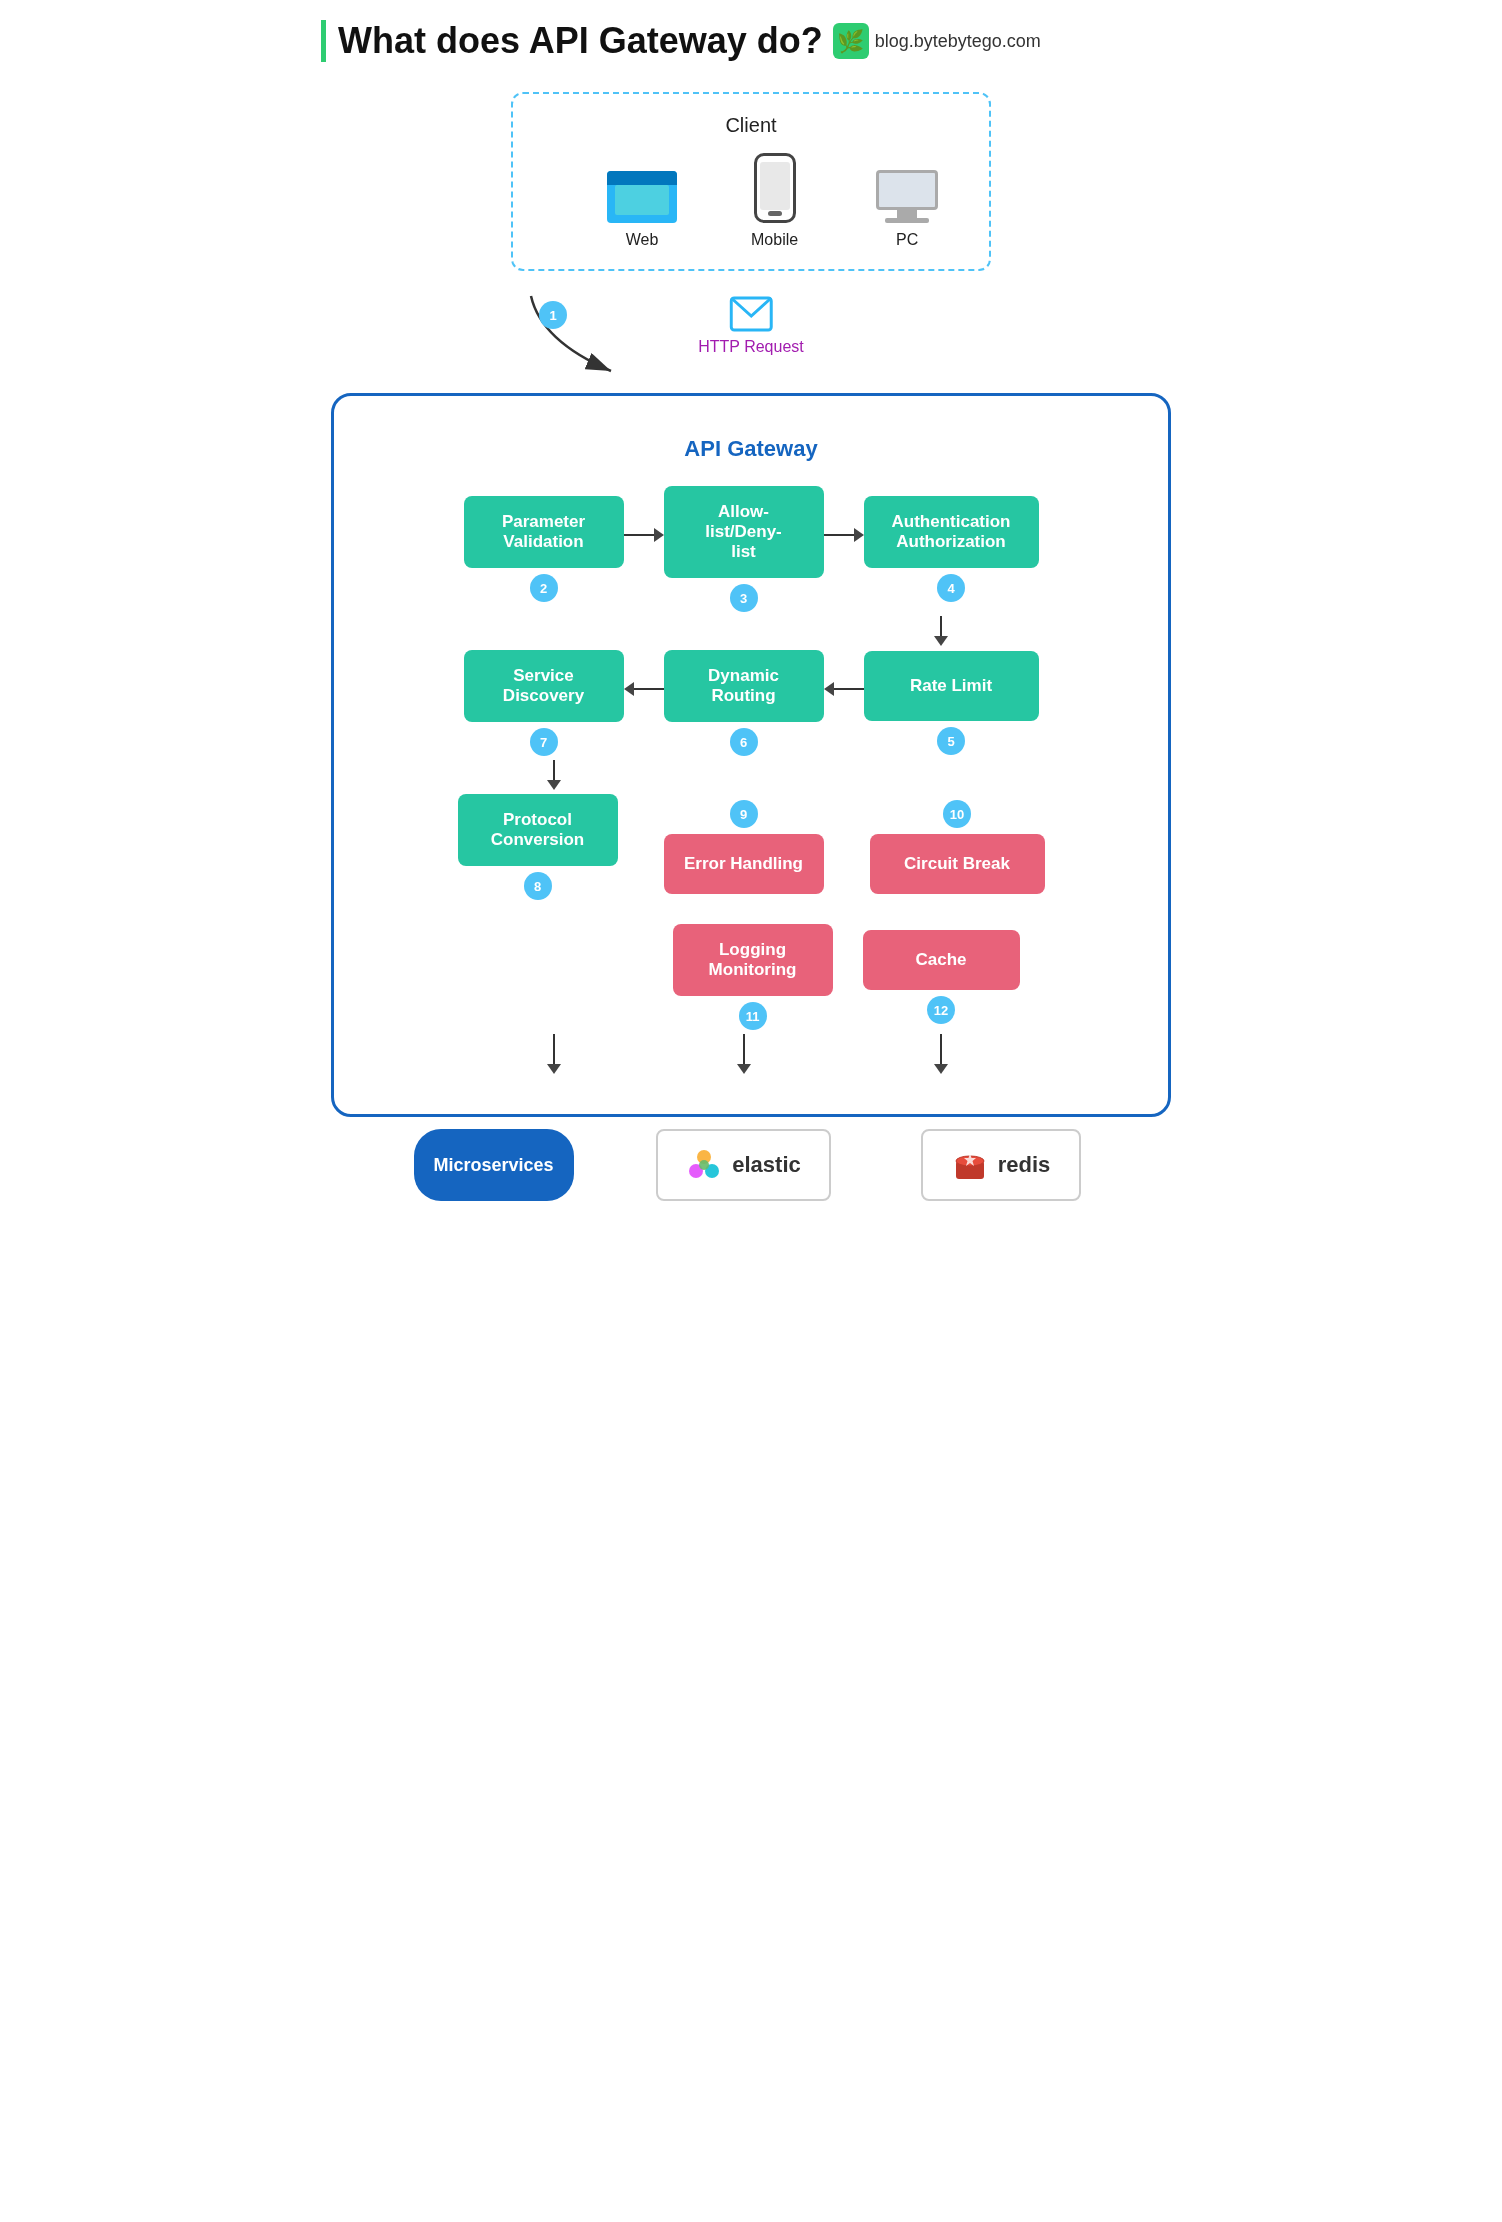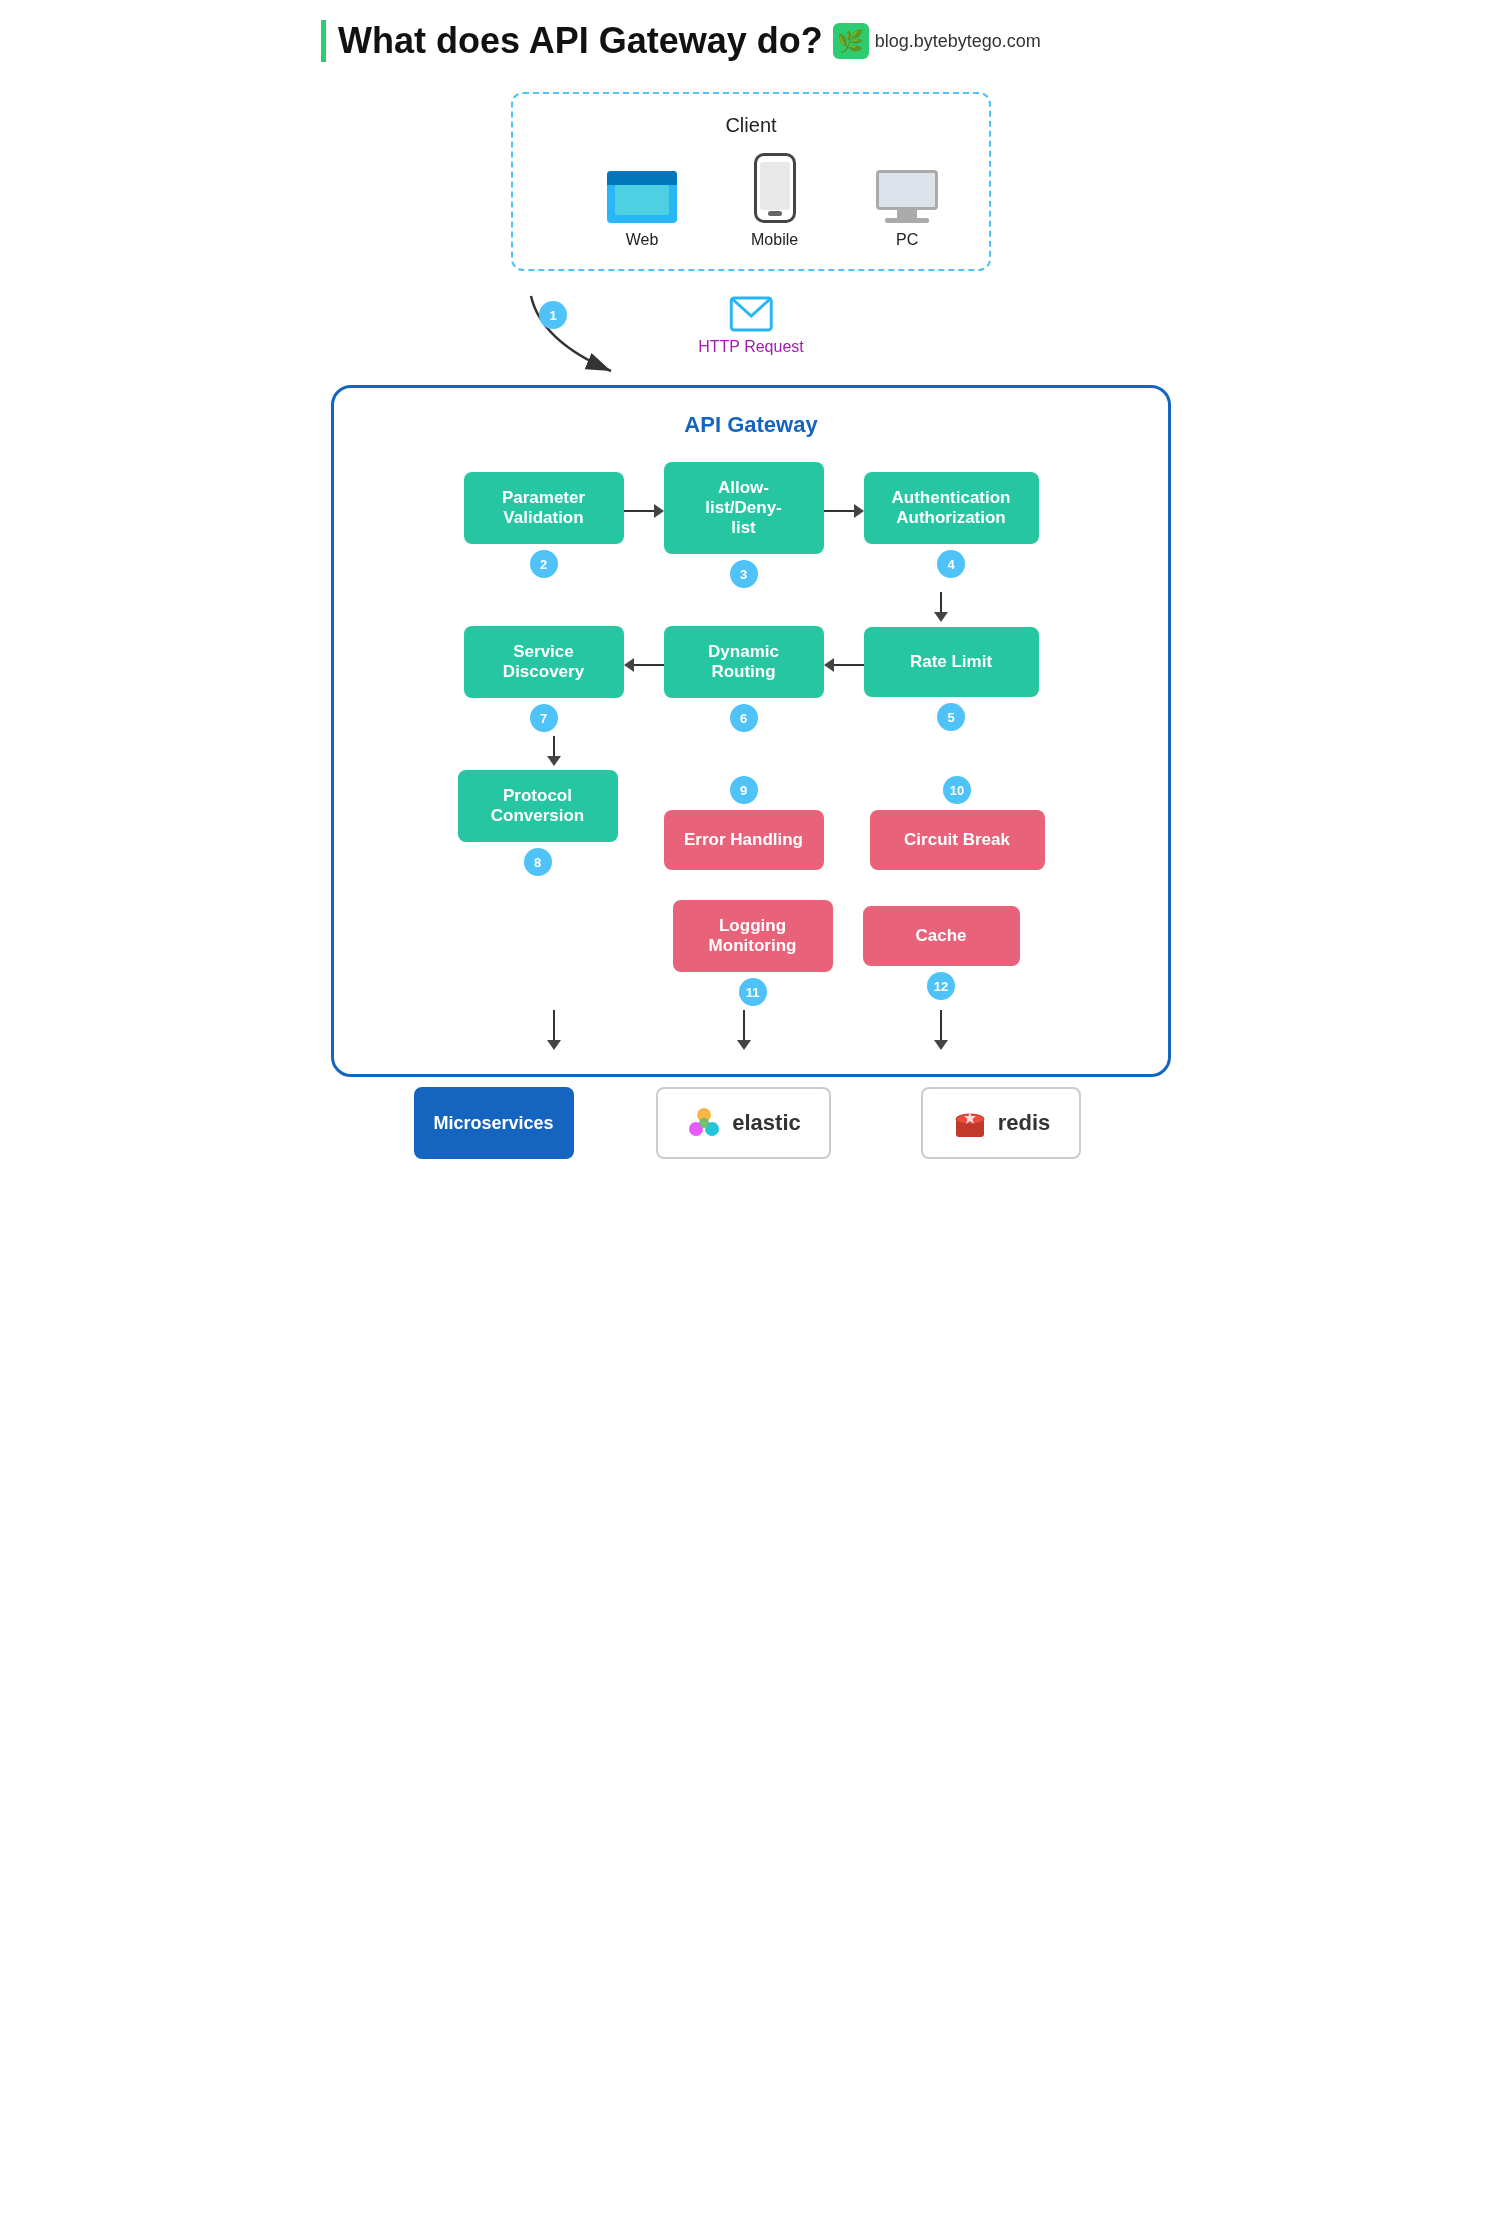--- a/index.html
+++ b/index.html
@@ -70,22 +70,22 @@
     }
     .client-item-label {
       font-size: 16px;
       color: #222;
     }
 
     
     .gateway-outer {
       border: 3px solid #1565c0;
       border-radius: 20px;
-      padding: 24px;
-      margin: 4px 10px;
+      padding: 40px;
+      margin: 12px 10px;
       position: relative;
     }
     .gateway-title {
       text-align: center;
       font-size: 22px;
       font-weight: bold;
       color: #1565c0;
       margin-bottom: 24px;
     }
 
@@ -441,21 +441,21 @@
           <div class="arrowhead-down"></div>
         </div>
       </div>
     </div>
 
   </div>
 
   <div style="display:flex;justify-content:center;gap:0;margin-top:10px;padding:0 10px;">
 
     <div style="width:220px;display:flex;justify-content:center;">
-      <div class="blue-box" style="width:160px;">Microservices</div>
+      <div class="blue-box" style="width:160px;border-radius:27px;">Microservices</div>
     </div>
     <div style="width:30px;"></div>
 
     <div style="width:220px;display:flex;justify-content:center;">
       <div class="elastic-box">
 
         <svg width="36" height="36" viewBox="0 0 36 36">
           <circle cx="18" cy="10" r="7" fill="#f9a825" opacity="0.85"></circle>
           <circle cx="10" cy="24" r="7" fill="#e040fb" opacity="0.85"></circle>
           <circle cx="26" cy="24" r="7" fill="#00bcd4" opacity="0.85"></circle>

